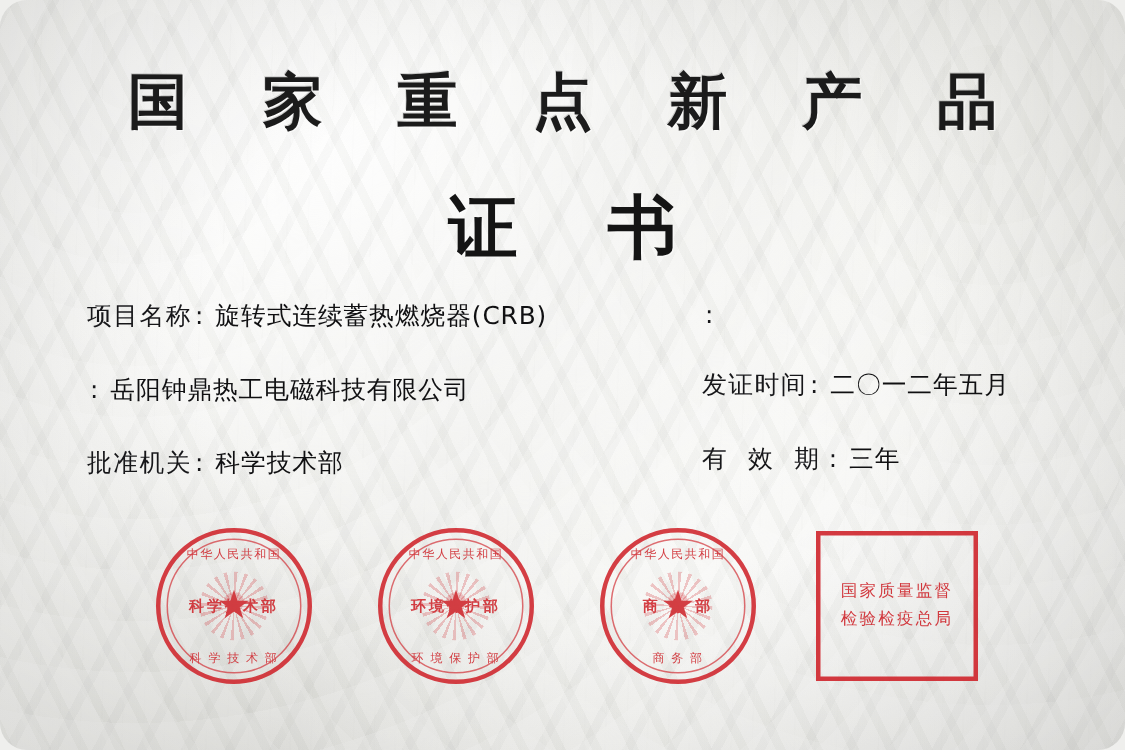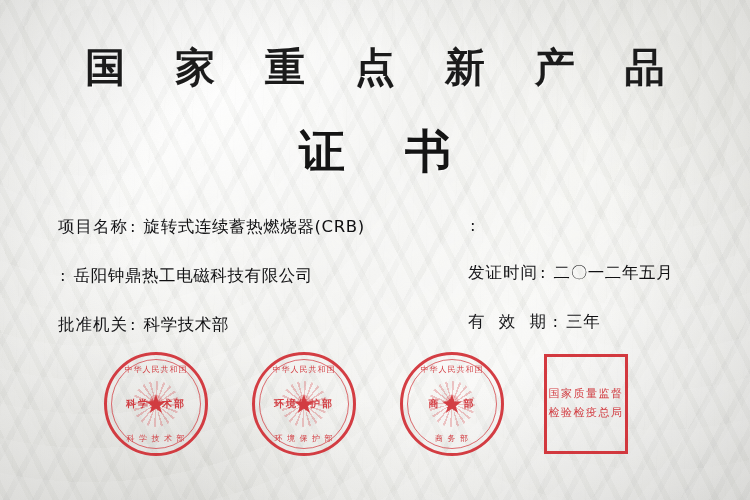--- a/index.html
+++ b/index.html
@@ -16,20 +16,21 @@
 
   .certificate {
     position: relative;
     width: 750px;
     height: 500px;
     background:
       radial-gradient(ellipse at 30% 20%, rgba(255,255,255,0.85) 0%, rgba(255,255,255,0) 60%),
       radial-gradient(ellipse at 75% 75%, rgba(255,255,255,0.6) 0%, rgba(255,255,255,0) 55%),
       linear-gradient(118deg, #e9e9e5 0%, #f3f3f0 22%, #e6e6e2 45%, #f0f0ec 66%, #e4e4e0 100%);
     overflow: hidden;
+    border-radius: 18px;
   }
 
   
   .texture {
     position: absolute;
     inset: 0;
     pointer-events: none;
     opacity: 0.55;
     background-image:
       repeating-linear-gradient(64deg, rgba(255,255,255,0.55) 0px, rgba(255,255,255,0.55) 3px, rgba(195,197,192,0.22) 3px, rgba(195,197,192,0.22) 9px, rgba(255,255,255,0.0) 9px, rgba(255,255,255,0.0) 22px),
@@ -85,21 +86,20 @@
   }
 
   
   .fields {
     position: absolute;
     top: 200px;
     left: 0;
     right: 0;
     z-index: 3;
     height: 140px;
-    margin-top: 16px;
   }
   .col-left {
     position: absolute;
     left: 58px;
     top: 0;
     width: 400px;
   }
   .col-right {
     position: absolute;
     left: 468px;
@@ -196,21 +196,21 @@
   .seal-arc-bottom { bottom: 9px; }
   .seal-mid {
     top: 50%;
     transform: translateY(-50%);
     font-size: 10px;
     letter-spacing: 2px;
     font-weight: bold;
   }
   .seal-square {
     position: absolute;
-    width: 84px;
+    width: 108px;
     height: 100px;
     box-sizing: border-box;
     border: 3px solid #d0252c;
     opacity: 0.9;
     display: flex;
     flex-direction: column;
     justify-content: center;
     align-items: center;
     color: #cf262c;
     font-size: 11px;

